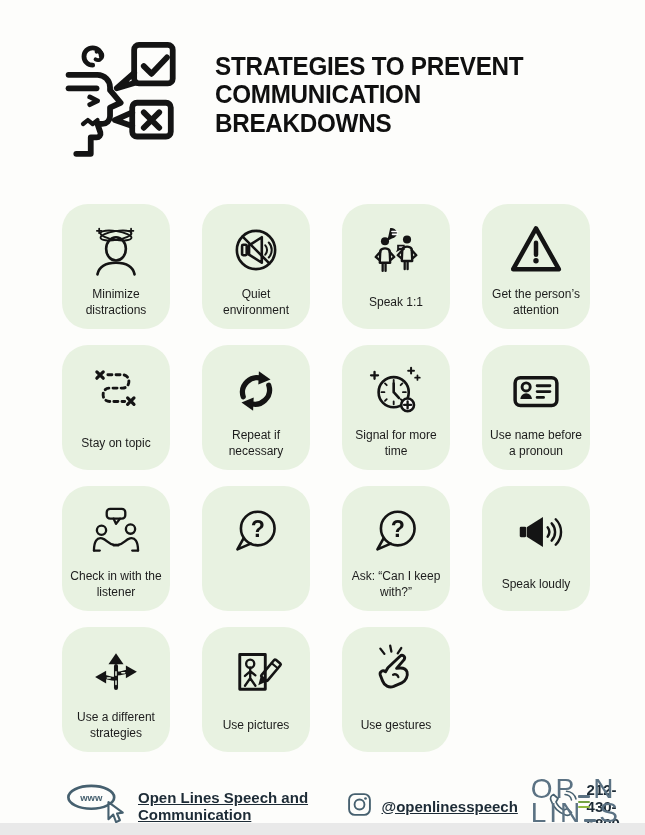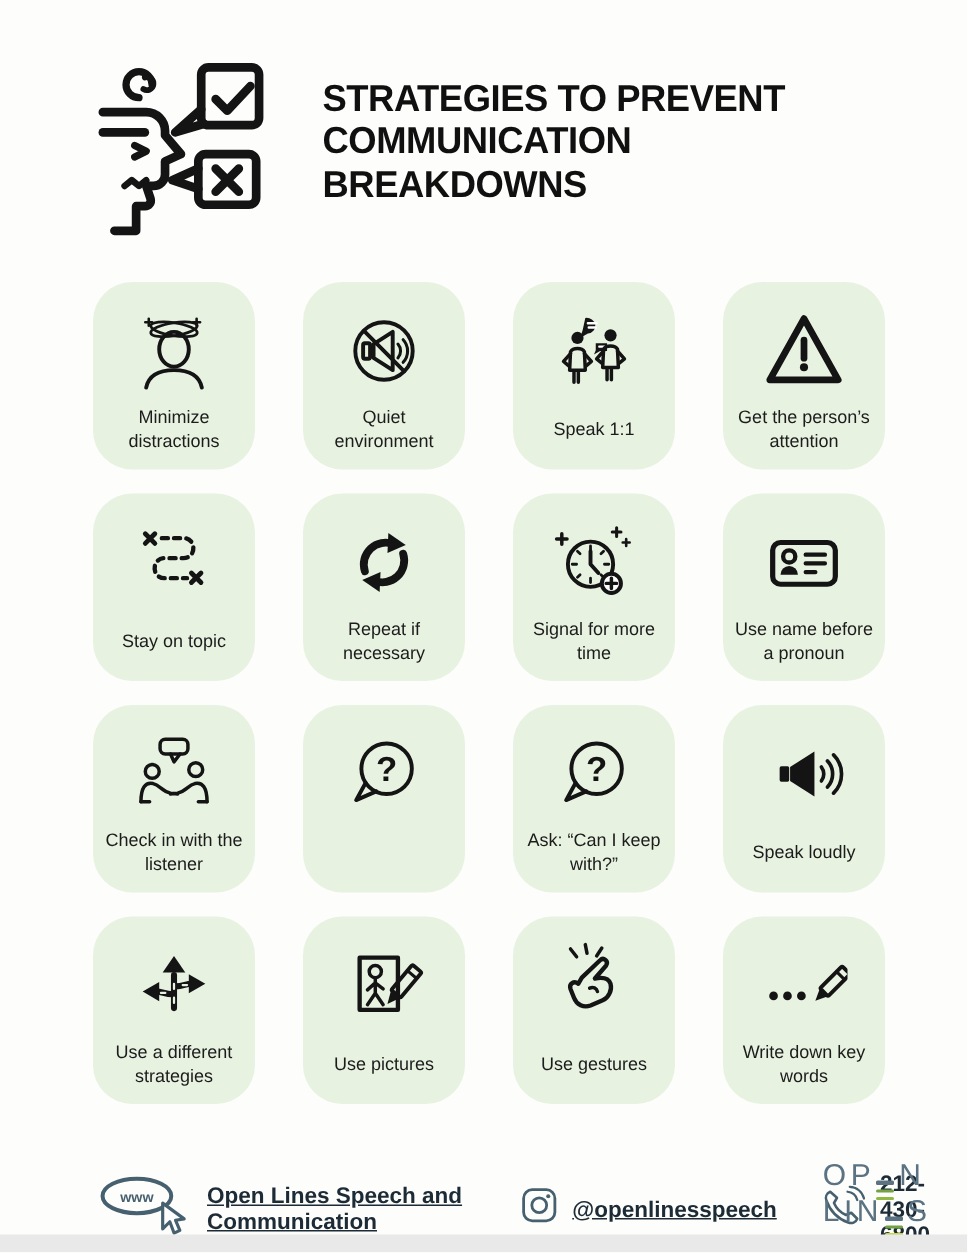--- a/index.html
+++ b/index.html
@@ -13,21 +13,21 @@
   .header-icon { position:absolute; left:57px; top:32px; }
   .title {
     position:absolute; left:215px; top:52px; width:360px;
     font-weight:bold; font-size:25px; line-height:1.13;
     letter-spacing:-0.3px; color:#101010;
     transform:scaleX(0.97); transform-origin:left top;
   }
   .title span { display:block; }
   
   .grid {
-    position:absolute; left:62px; top:188px;
+    position:absolute; left:62px; top:204px;
     display:grid; grid-template-columns:repeat(4,108px);
     grid-auto-rows:125px; column-gap:32px; row-gap:16px;
   }
   .card {
     background:var(--card-bg,#e8f2e1); border-radius:26px;
     display:flex; flex-direction:column; align-items:center;
   }
   .icon-wrap { height:74px; margin-top:9px; display:flex; align-items:center; justify-content:center; }
   .card-label {
     flex:1; display:flex; align-items:center; justify-content:center;
@@ -39,21 +39,21 @@
   .footer {
     position:absolute; left:66px; top:789px; height:34px;
     display:flex; align-items:center; gap:10px; color:#23313c;
   }
   .f-text { font-size:15px; font-weight:bold; letter-spacing:0; color:#1d2b36; }
   .f-link { text-decoration:underline; cursor:pointer; }
   .f-gap { width:14px; }
   svg.fic { stroke:var(--footer-ink,#46606f); fill:none; stroke-linecap:round; stroke-linejoin:round; }
   .logo {
     position:absolute; right:24px; top:772px; text-align:right;
-    color:var(--slate,#5b7283); font-size:20px; letter-spacing:3px; line-height:1.2;
+    color:var(--slate,#5b7283); font-size:28px; letter-spacing:3px; line-height:1.2;
     font-weight:400;
   }
   .logo-row { display:flex; align-items:baseline; height:24px; }
   .ebar { display:inline-flex; flex-direction:column; justify-content:space-between;
           width:12px; height:13px; margin:0 3px 0 1px; }
   .ebar i { display:block; height:2.6px; border-radius:1px; }
   .bottom-strip { position:absolute; left:0; bottom:0; width:100%; height:12px; background:#e9e9e9; }
 </style>
 </head>
 <body>
@@ -281,35 +281,20 @@
       <div class="icon-wrap">
         <svg class="ic" width="58" height="58" viewBox="0 0 100 100" stroke-width="5">
           <path d="M30 17 l-7 -9 M42 13 l-2 -10 M53 16 l6 -9" stroke-width="4"></path>
           <path d="M36 41 L57 21 c4 -4 10 1 7 6 L51 42 c10 -2 16 0 18 6 c2 7 -2 16 -9 19 l-14 6 c-8 3 -16 -1 -19 -9 l-4 -10 c-2 -6 4 -10 9 -6 z"></path>
           <path d="M45 53 c4 -2 8 0 9 4" stroke-width="4"></path>
         </svg>
       </div>
       <div class="card-label">Use gestures</div>
     </div>
 
-    <div class="card">
-      <div class="icon-wrap">
-        <svg class="ic" width="58" height="58" viewBox="0 0 100 100" stroke-width="4.5">
-          <circle cx="15" cy="62" r="5" fill="#141414" stroke="none"></circle>
-          <circle cx="31" cy="62" r="5" fill="#141414" stroke="none"></circle>
-          <circle cx="47" cy="62" r="5" fill="#141414" stroke="none"></circle>
-          <g transform="rotate(45 74 56)">
-            <rect x="68" y="22" width="13" height="36" rx="2"></rect>
-            <path d="M68 31 h13" stroke-width="3.5"></path>
-            <polygon points="68,58 81,58 74.5,72" fill="#141414" stroke="none"></polygon>
-          </g>
-        </svg>
-      </div>
-      <div class="card-label">Write down key words</div>
-    </div>
 
   </div>
 
   <div class="footer">
     <span>
       <svg class="fic" width="62" height="42" viewBox="0 0 64 44" stroke-width="2.8">
         <ellipse cx="26" cy="15" rx="24" ry="12"></ellipse>
         <text x="26" y="19" text-anchor="middle" font-size="10" font-weight="bold" fill="#46606f" stroke="none" font-family="Liberation Sans, sans-serif">www</text>
         <polygon points="44,20 44,38 49,33 52,41 56,39 53,32 59,31" fill="#fff" stroke="#46606f" stroke-width="2.2"></polygon>
       </svg>

